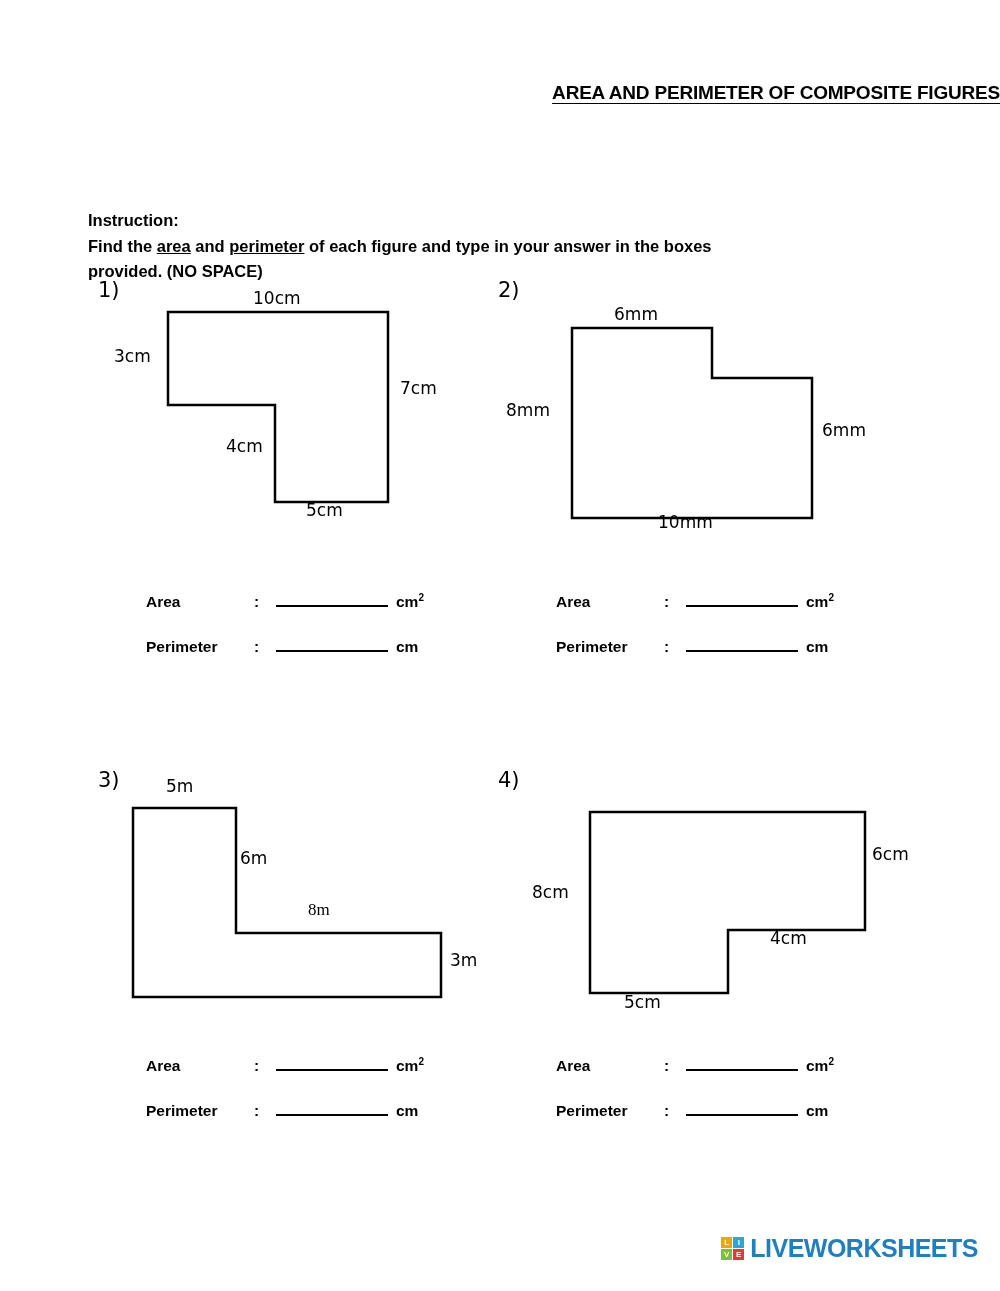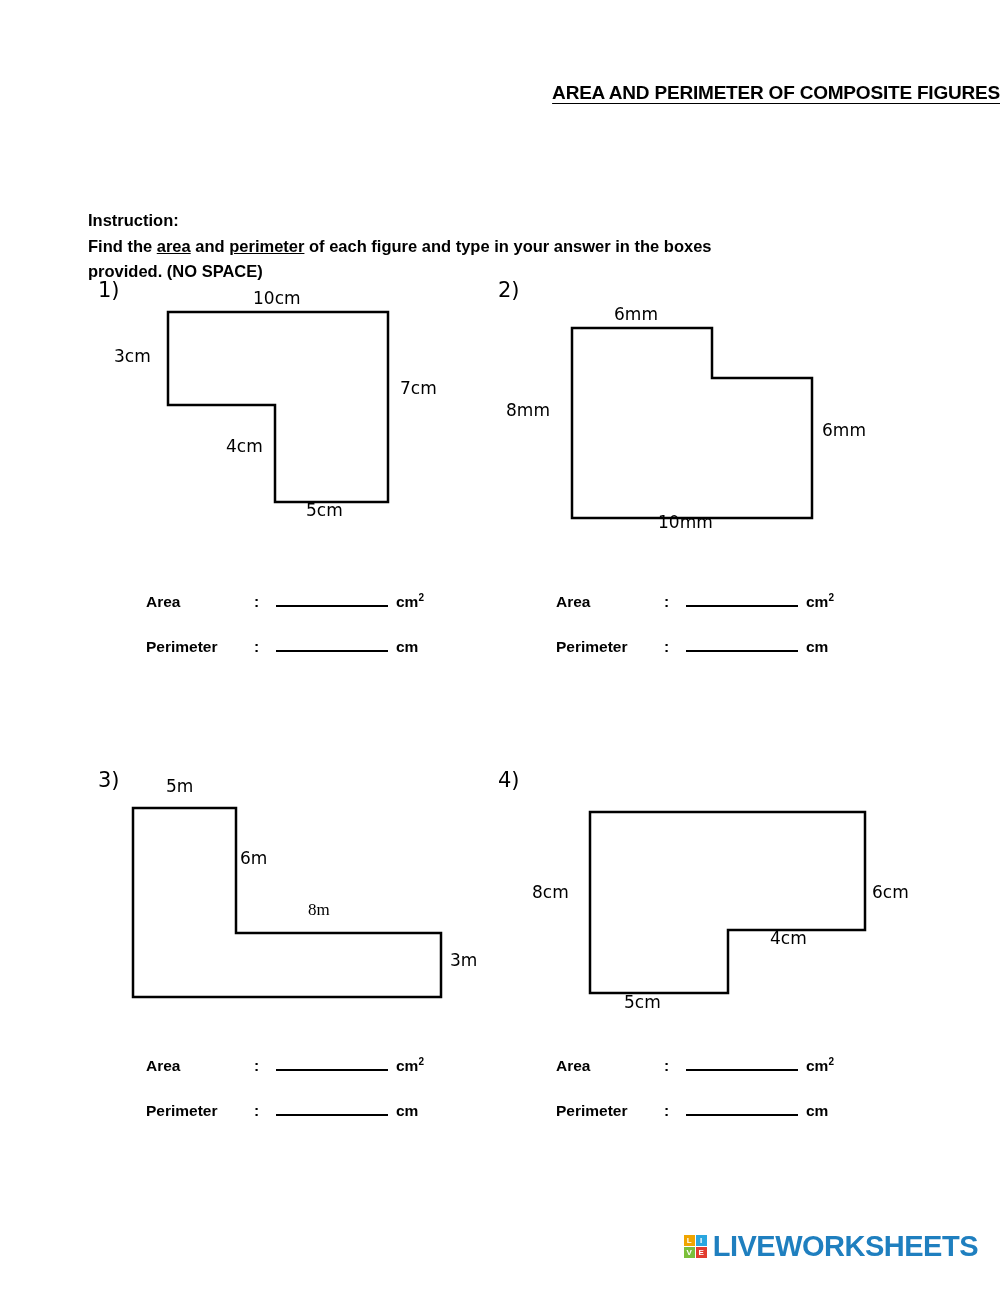--- a/index.html
+++ b/index.html
@@ -105,21 +105,21 @@
     font-size: 8px;
     font-weight: bold;
     color: #ffffff;
     line-height: 1;
   }
   .sq-l { background: #f0a500; }
   .sq-i { background: #2aa6df; }
   .sq-v { background: #7bbf3a; }
   .sq-e { background: #e23b2e; }
   .lw-text {
-    font-size: 29px;
+    font-size: 25px;
     font-weight: bold;
     color: #1f7fbf;
     letter-spacing: -0.5px;
   }
 </style>
 </head>
 <body>
 
 <div class="title">AREA AND PERIMETER OF COMPOSITE FIGURES</div>
 
@@ -212,21 +212,21 @@
     <span class="ans-unit">cm</span>
   </div>
 </div>
 
 <div class="prob-num" style="top:768px; left:498px;">4)</div>
 
 <div class="fig" style="top:790px; left:560px;">
   <svg width="330" height="220" viewBox="0 0 330 220">
     <polygon points="30,22 305,22 305,140 168,140 168,203 30,203" fill="none" stroke="#000000" stroke-width="2.5" stroke-linejoin="miter"></polygon>
   </svg>
-  <div class="dim" style="top:54px; left:312px;margin-top:38px;">6cm</div>
+  <div class="dim" style="top:54px; left:312px;">6cm</div>
   <div class="dim" style="top:92px; left:-28px;">8cm</div>
   <div class="dim" style="top:138px; left:210px;">4cm</div>
   <div class="dim" style="top:202px; left:64px;">5cm</div>
 </div>
 
 <div class="ans-block" style="top:1054px; left:556px;">
   <div class="ans-row">
     <span class="ans-label">Area</span>
     <span class="ans-colon">:</span>
     <span class="ans-line"></span>

